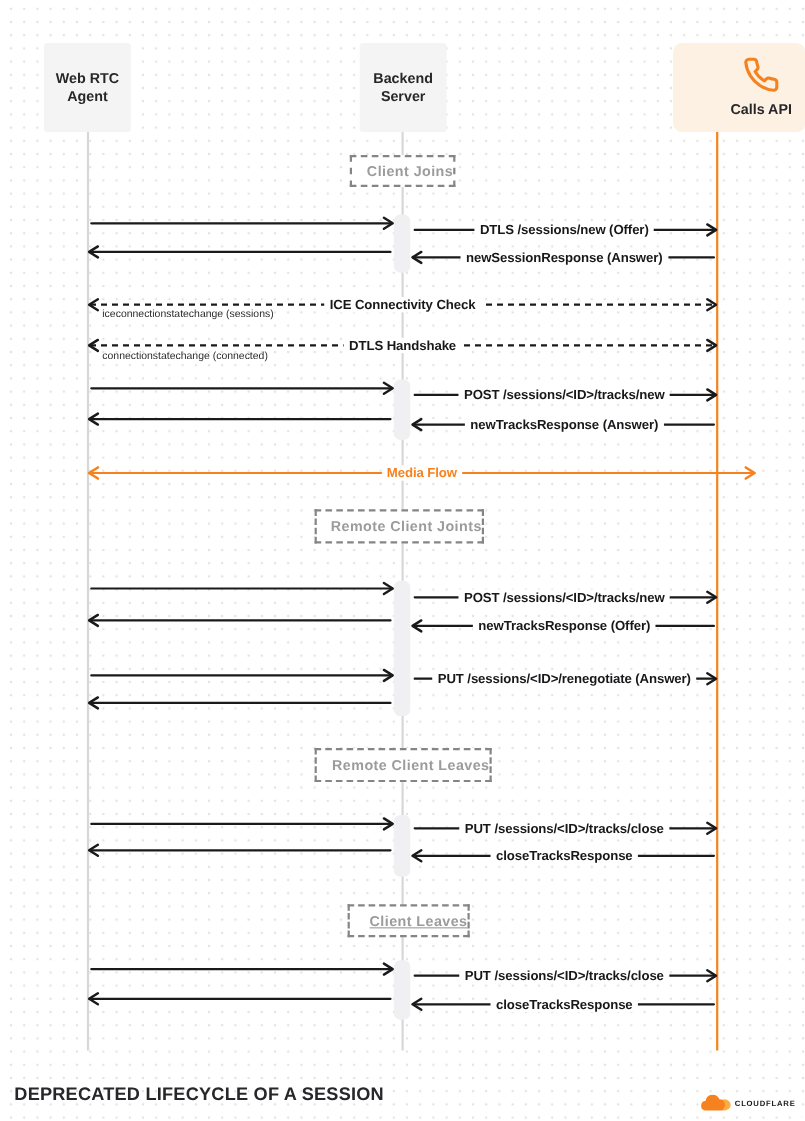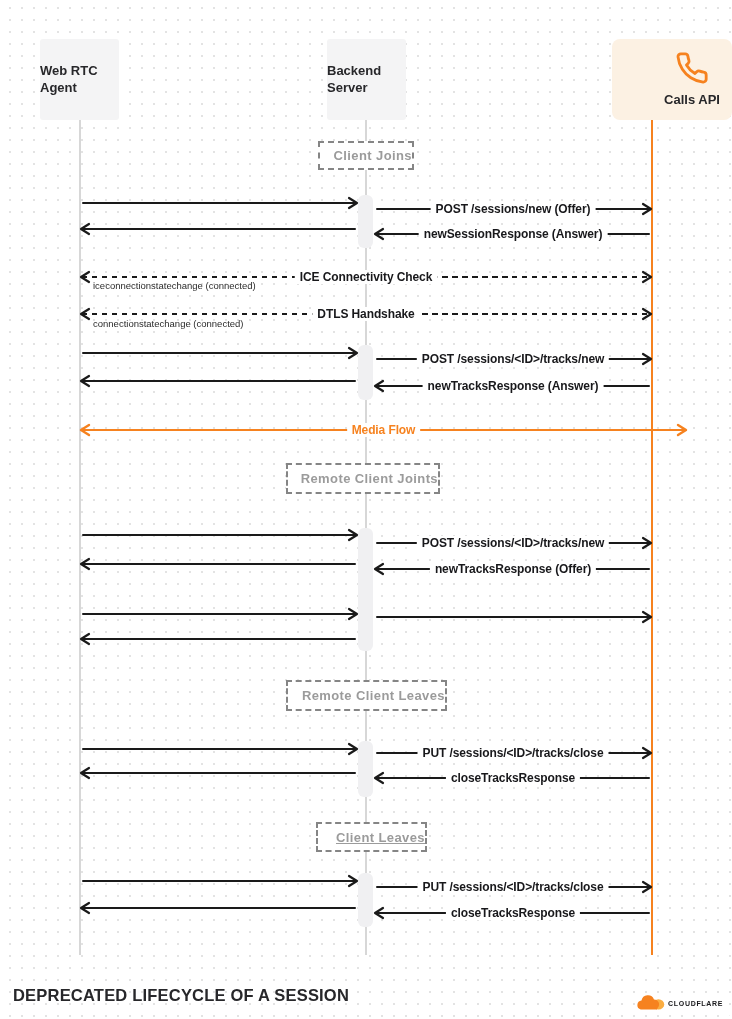--- a/index.html
+++ b/index.html
@@ -8,21 +8,21 @@
     font-family:"Liberation Sans",sans-serif;background-color:#ffffff;
     background-image:radial-gradient(circle,#e3e3e3 1.1px,transparent 1.4px);
     background-size:12px 12px;background-position:4px 2px;border-radius:10px;
   }
   
   .lifeline{position:absolute;top:120px;height:835px;}
   .lifeline.gray{width:2px;background:#d7d7d7;}
   .lifeline.orange{width:2px;background:#F6821F;}
   
   .actor{position:absolute;top:39px;height:81px;width:79px;display:flex;align-items:center;
-    justify-content:center;text-align:left;font-weight:700;font-size:13px;color:#27272a;
+    justify-content:center;text-align:center;font-weight:700;font-size:13px;color:#27272a;
     line-height:1.3;border-radius:3px;}
   .actor.gray{background:#f4f4f5;}
   .actor.calls{background:#fcf1e3;border-radius:8px;width:80px;flex-direction:column;gap:7px;}
   .actor.calls .phone{display:block;}
   
   .activation{position:absolute;left:358px;width:15px;background:#f0f0f2;border-radius:6px;}
   
   .arrow{position:absolute;height:14px;color:#1a1a1a;}
   .arrow .shaft{position:absolute;left:2px;right:2px;top:5.9px;height:2.2px;background:currentColor;border-radius:2px;}
   .arrow.dashed .shaft{background:repeating-linear-gradient(90deg,currentColor 0 5.5px,transparent 5.5px 10px);}
@@ -63,21 +63,21 @@
     <div class="shaft"></div>
     <svg class="hd r" width="12" height="14" viewBox="0 0 12 14">
         <path d="M2 2 L10 7 L2 12" fill="none" stroke="currentColor" stroke-width="2.2" stroke-linecap="round" stroke-linejoin="round"></path>
       </svg>
   </div>
   <div class="arrow" style="left:374px;top:202px;width:278px;">
     <div class="shaft"></div>
     <svg class="hd r" width="12" height="14" viewBox="0 0 12 14">
         <path d="M2 2 L10 7 L2 12" fill="none" stroke="currentColor" stroke-width="2.2" stroke-linecap="round" stroke-linejoin="round"></path>
       </svg>
-    <span class="lbl">POST /sessions/new (Offer)</span>
+    <span class="lbl">DTLS /sessions/new (Offer)</span>
   </div>
   <div class="arrow" style="left:374px;top:227px;width:278px;">
     <div class="shaft"></div>
     <svg class="hd l" width="12" height="14" viewBox="0 0 12 14">
         <path d="M10 2 L2 7 L10 12" fill="none" stroke="currentColor" stroke-width="2.2" stroke-linecap="round" stroke-linejoin="round"></path>
       </svg>
     <span class="lbl">newSessionResponse (Answer)</span>
   </div>
   <div class="arrow" style="left:80px;top:222px;width:278px;">
     <div class="shaft"></div>
@@ -89,21 +89,21 @@
   <div class="arrow dashed" style="left:80px;top:270px;width:572px;">
     <div class="shaft"></div>
     <svg class="hd l" width="12" height="14" viewBox="0 0 12 14">
         <path d="M10 2 L2 7 L10 12" fill="none" stroke="currentColor" stroke-width="2.2" stroke-linecap="round" stroke-linejoin="round"></path>
       </svg>
     <svg class="hd r" width="12" height="14" viewBox="0 0 12 14">
         <path d="M2 2 L10 7 L2 12" fill="none" stroke="currentColor" stroke-width="2.2" stroke-linecap="round" stroke-linejoin="round"></path>
       </svg>
     <span class="lbl">ICE Connectivity Check</span>
   </div>
-  <span class="sub-label" style="left:93px;top:280px;">iceconnectionstatechange (connected)</span>
+  <span class="sub-label" style="left:93px;top:280px;">iceconnectionstatechange (sessions)</span>
 
   <div class="arrow dashed" style="left:80px;top:307px;width:572px;">
     <div class="shaft"></div>
     <svg class="hd l" width="12" height="14" viewBox="0 0 12 14">
         <path d="M10 2 L2 7 L10 12" fill="none" stroke="currentColor" stroke-width="2.2" stroke-linecap="round" stroke-linejoin="round"></path>
       </svg>
     <svg class="hd r" width="12" height="14" viewBox="0 0 12 14">
         <path d="M2 2 L10 7 L2 12" fill="none" stroke="currentColor" stroke-width="2.2" stroke-linecap="round" stroke-linejoin="round"></path>
       </svg>
     <span class="lbl">DTLS Handshake</span>
@@ -179,20 +179,21 @@
     <div class="shaft"></div>
     <svg class="hd r" width="12" height="14" viewBox="0 0 12 14">
         <path d="M2 2 L10 7 L2 12" fill="none" stroke="currentColor" stroke-width="2.2" stroke-linecap="round" stroke-linejoin="round"></path>
       </svg>
   </div>
   <div class="arrow" style="left:374px;top:610px;width:278px;">
     <div class="shaft"></div>
     <svg class="hd r" width="12" height="14" viewBox="0 0 12 14">
         <path d="M2 2 L10 7 L2 12" fill="none" stroke="currentColor" stroke-width="2.2" stroke-linecap="round" stroke-linejoin="round"></path>
       </svg>
+    <span class="lbl">PUT /sessions/&lt;ID&gt;/renegotiate (Answer)</span>
   </div>
   <div class="arrow" style="left:80px;top:632px;width:278px;">
     <div class="shaft"></div>
     <svg class="hd l" width="12" height="14" viewBox="0 0 12 14">
         <path d="M10 2 L2 7 L10 12" fill="none" stroke="currentColor" stroke-width="2.2" stroke-linecap="round" stroke-linejoin="round"></path>
       </svg>
   </div>
 
   <div class="arrow" style="left:80px;top:742px;width:278px;">
     <div class="shaft"></div>

